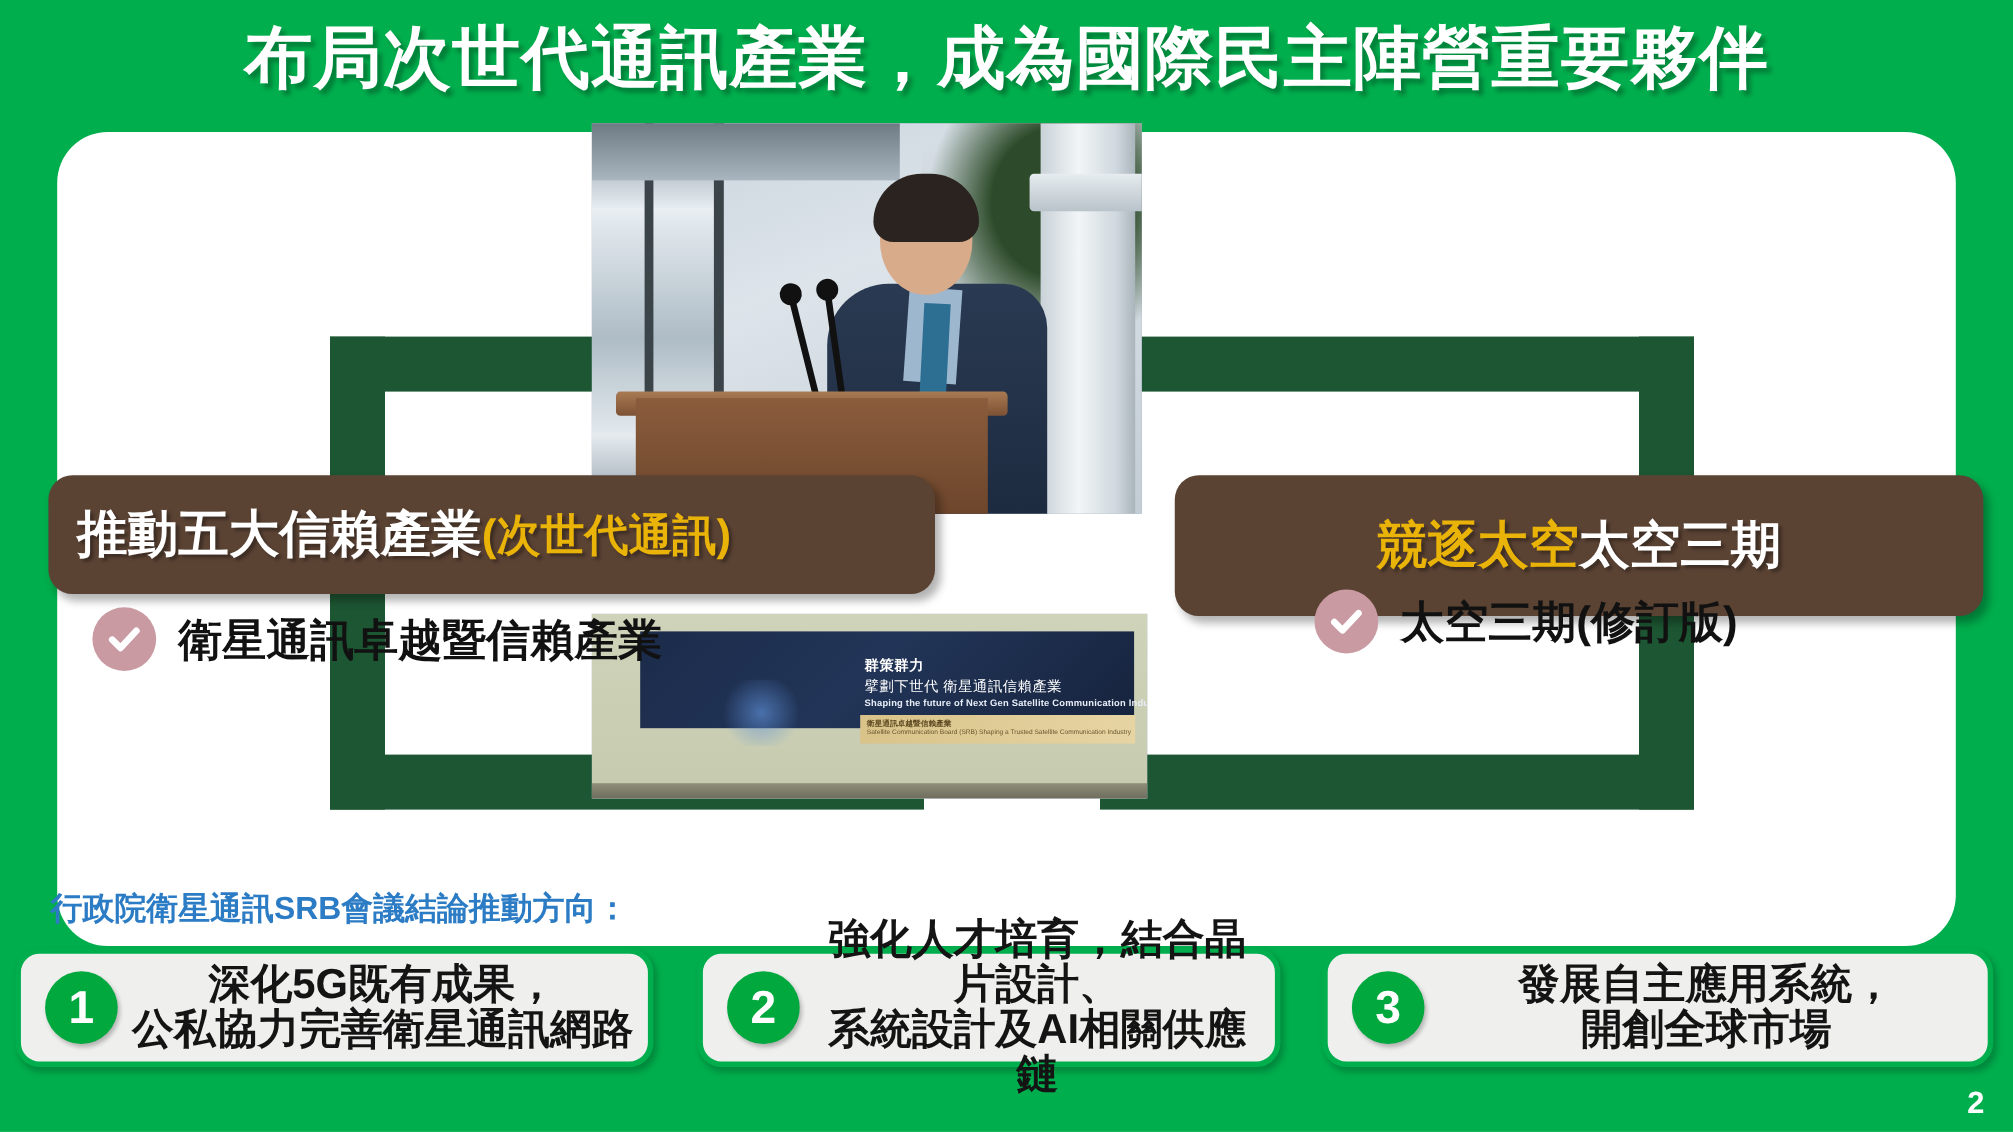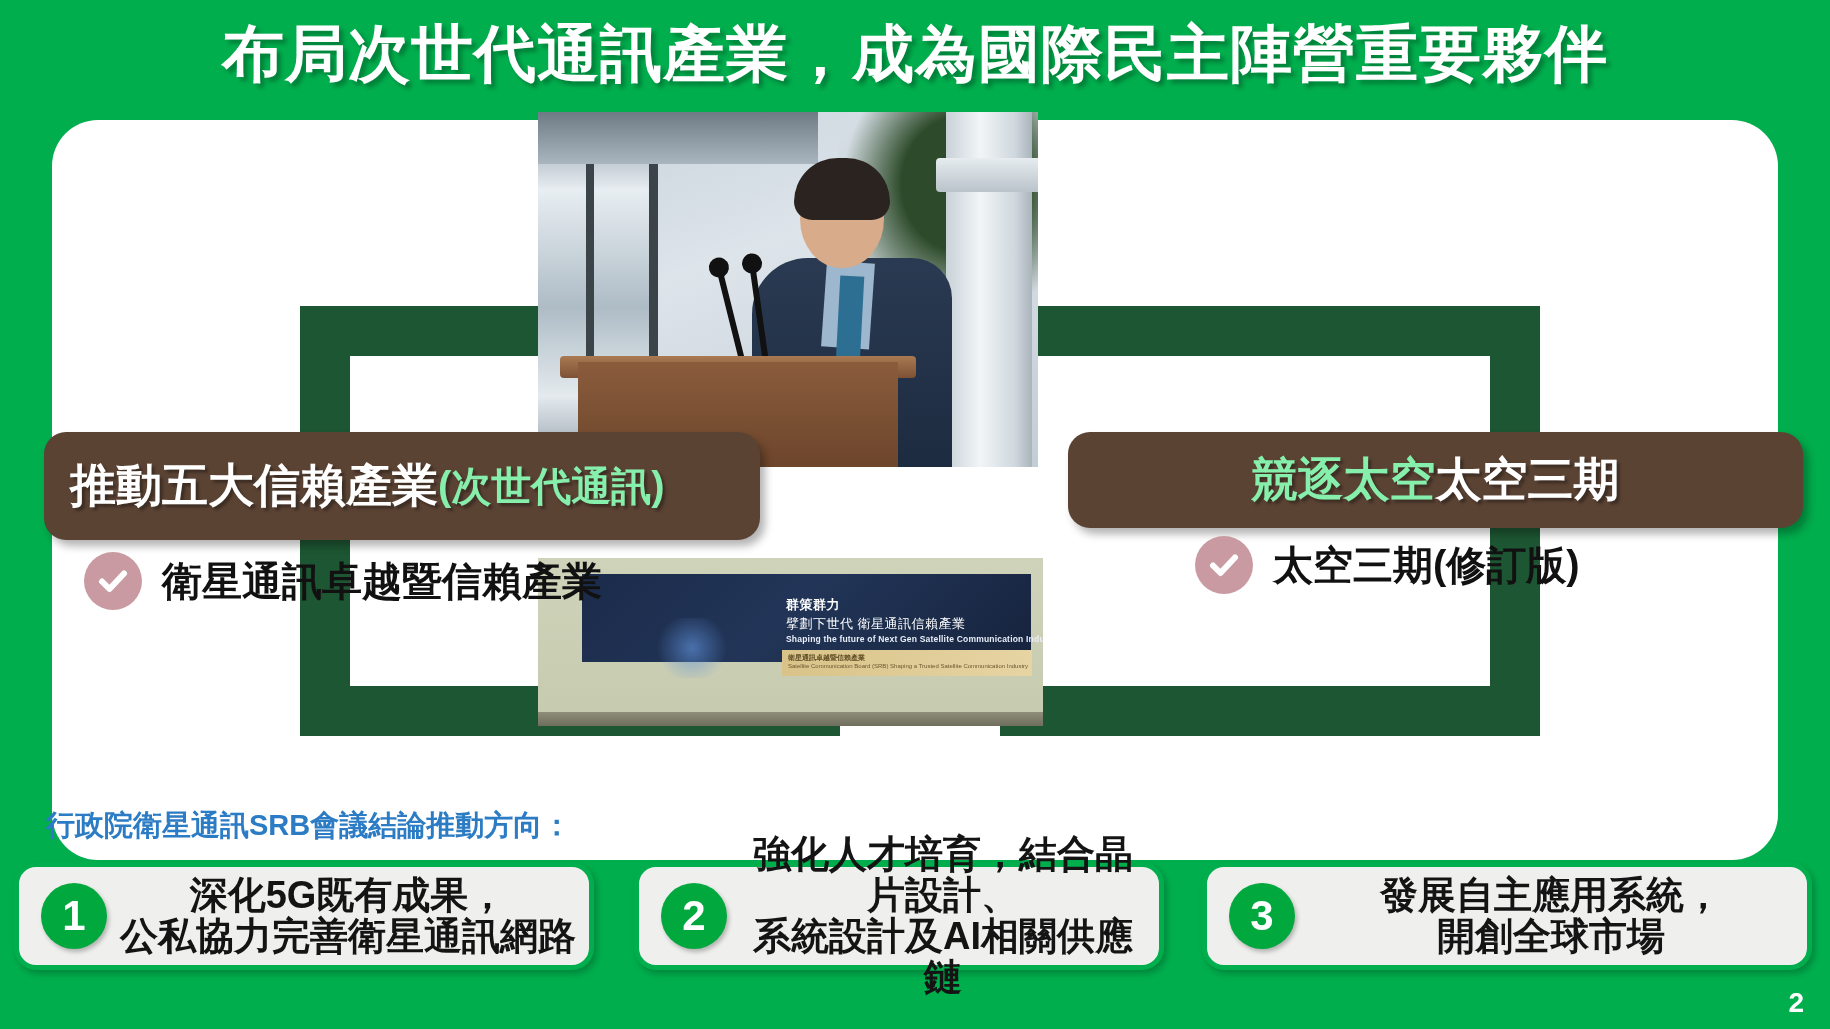--- a/index.html
+++ b/index.html
@@ -195,34 +195,34 @@
     position: absolute;
     background: #5B4334;
     border-radius: 22px;
     box-shadow: 5px 6px 8px rgba(0,0,0,0.30);
     display: flex;
     align-items: center;
     white-space: nowrap;
   }
   #bar-left {
     left: 44px; top: 432px;
-    width: 716px; height: 108px;
+    width: 806px; height: 108px;
     padding-left: 26px;
   }
   #bar-right {
     left: 1068px; top: 432px;
-    width: 735px; height: 96px;
+    width: 735px; height: 128px;
     justify-content: center;
   }
   .bar-main {
     color: #FFFFFF; font-size: 46px; font-weight: bold;
     text-shadow: 3px 3px 3px rgba(0,0,0,0.35);
   }
   .bar-accent {
-    color: #86efac; font-size: 40px; font-weight: bold;
+    color: #eab308; font-size: 40px; font-weight: bold;
     text-shadow: 3px 3px 3px rgba(0,0,0,0.35);
   }
   #bar-right .bar-accent { font-size: 46px; }
 
   
   .bullet-row {
     position: absolute;
     display: flex;
     align-items: center;
     gap: 20px;

